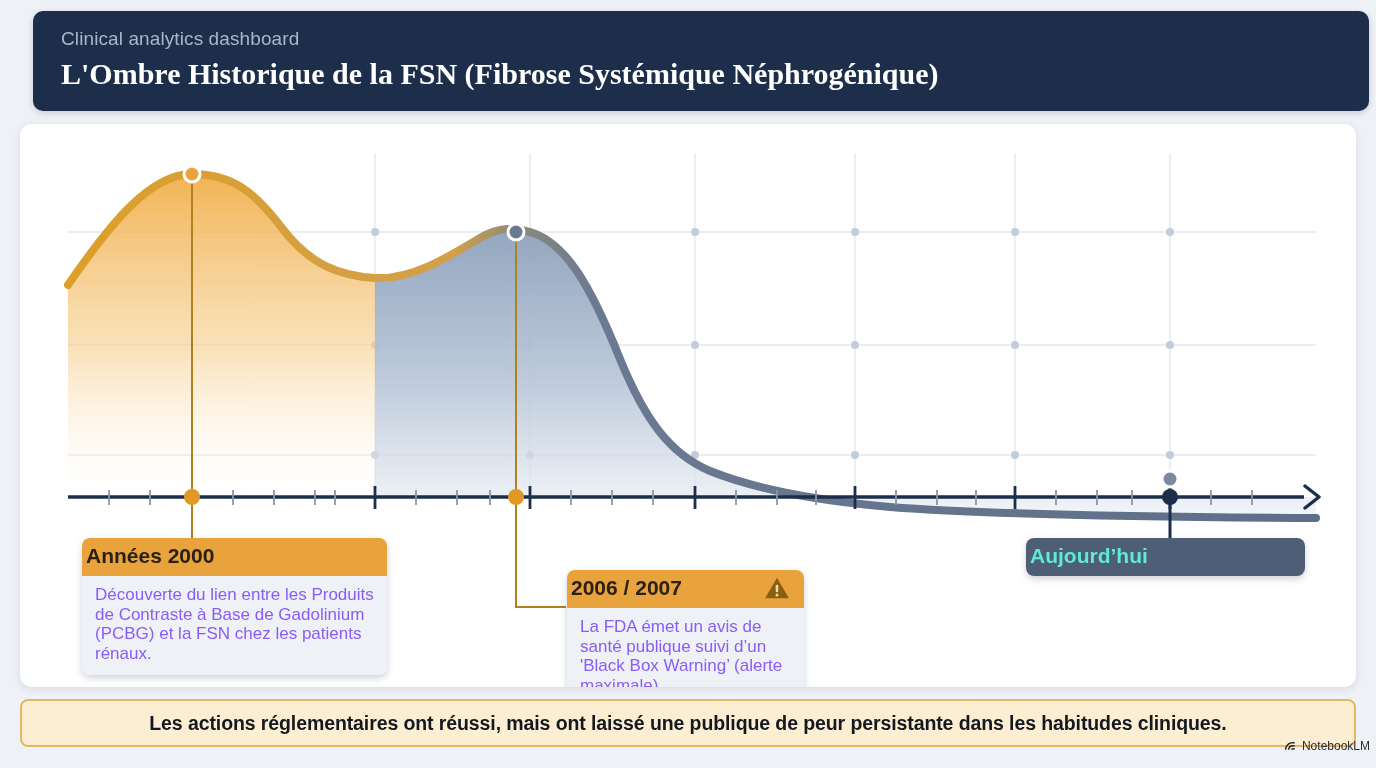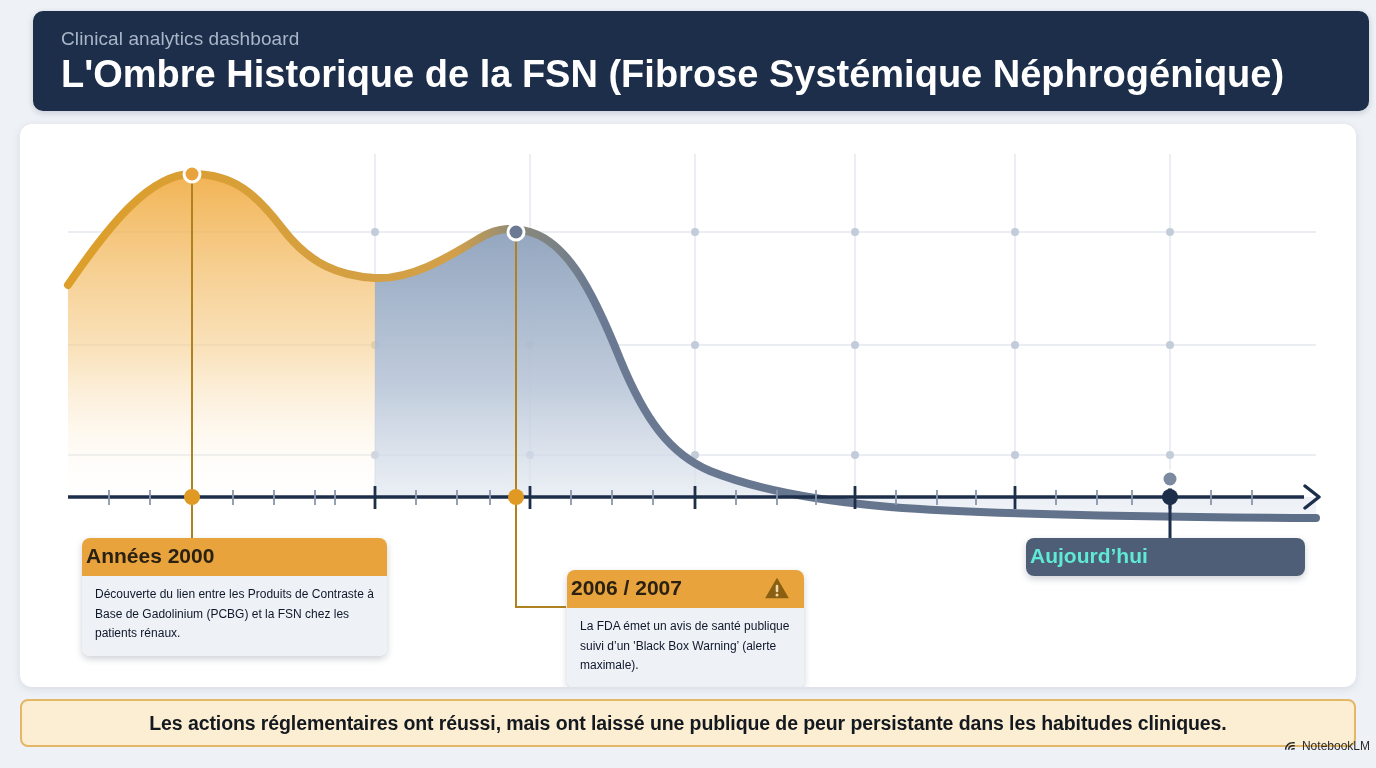--- a/index.html
+++ b/index.html
@@ -19,22 +19,22 @@
     border-radius: 10px;
     padding: 16px 28px 0 28px;
     box-shadow: 0 2px 6px rgba(20,35,60,.18);
     margin-left: 13px;
   }
   .header-kicker {
     color: #aab6c8; font-size: 19px; font-weight: 400;
     letter-spacing: .1px; line-height: 24px;
   }
   .header-title {
-    color: #ffffff; font-size: 38px; font-weight: 700;
-    line-height: 42px; margin-top: 2px; white-space: nowrap;
+    color: #ffffff; font-size: 30px; font-weight: 700;
+    line-height: 42px; margin-top: 2px; white-space: nowrap; font-family: Liberation Serif, serif;
   }
 
   
   .chart-panel {
     position: absolute; left: 20px; top: 124px;
     width: 1336px; height: 563px;
     background: #ffffff;
     border-radius: 12px;
     box-shadow: 0 2px 8px rgba(30,45,70,.10);
     overflow: hidden;
@@ -49,22 +49,22 @@
     box-shadow: 0 3px 7px rgba(30,45,70,.22);
   }
   .anno-head {
     display: flex; align-items: center; justify-content: space-between;
     padding: 6px 14px 8px 4px;
     font-size: 21px; font-weight: 700;
   }
   .anno-head.amber { background: #e8a33d; color: #2a2113; }
   .anno-head.slate { background: #4e5e77; color: #5eead4; }
   .anno-body {
-    background: #eef1f6; color: #0f172a;
-    font-size: 12px; line-height: 19.5px;
+    background: #eef1f6; color: #8b5cf6;
+    font-size: 17px; line-height: 19.5px;
     padding: 9px 13px 12px 13px;
   }
   .warn-icon { width: 26px; height: 24px; flex: none; margin-left: 8px; }
 
   #card-1 { left: 82px;   top: 538px; width: 305px; }
   #card-2 { left: 567px;  top: 538px; width: 237px; margin-top: 32px; }
   #card-3 { left: 1026px; top: 538px; width: 279px; }
 
   
   .footer-banner {

